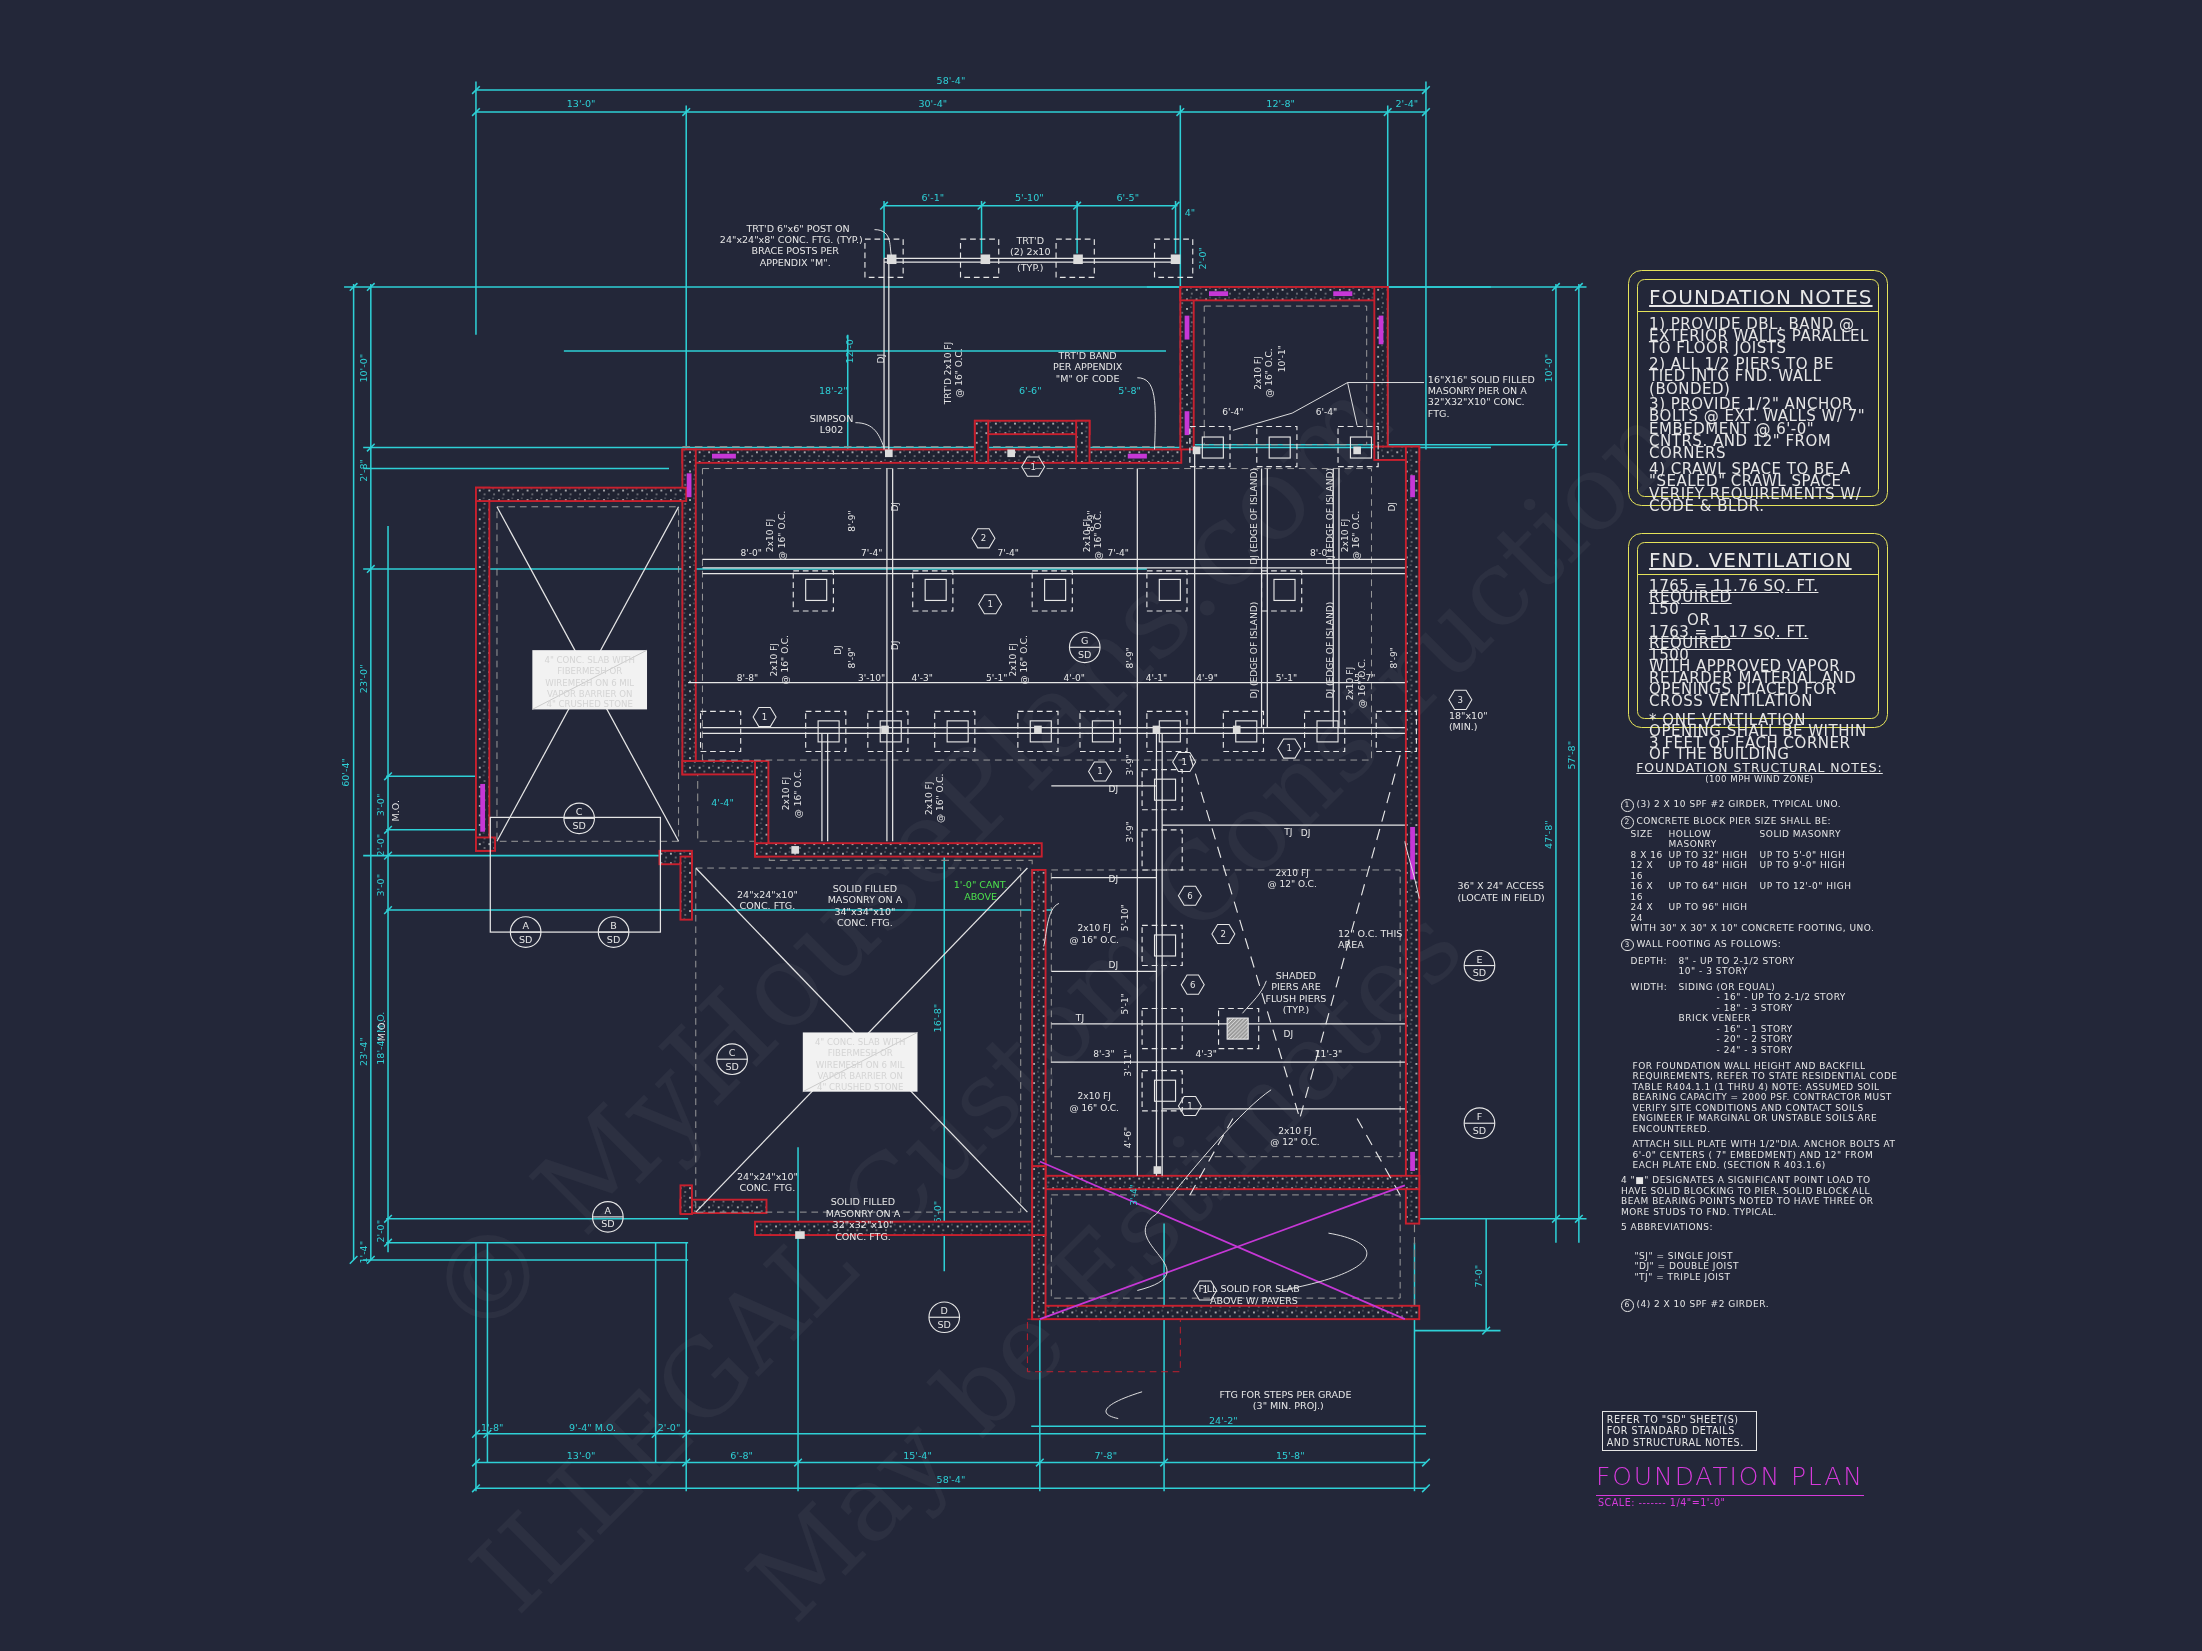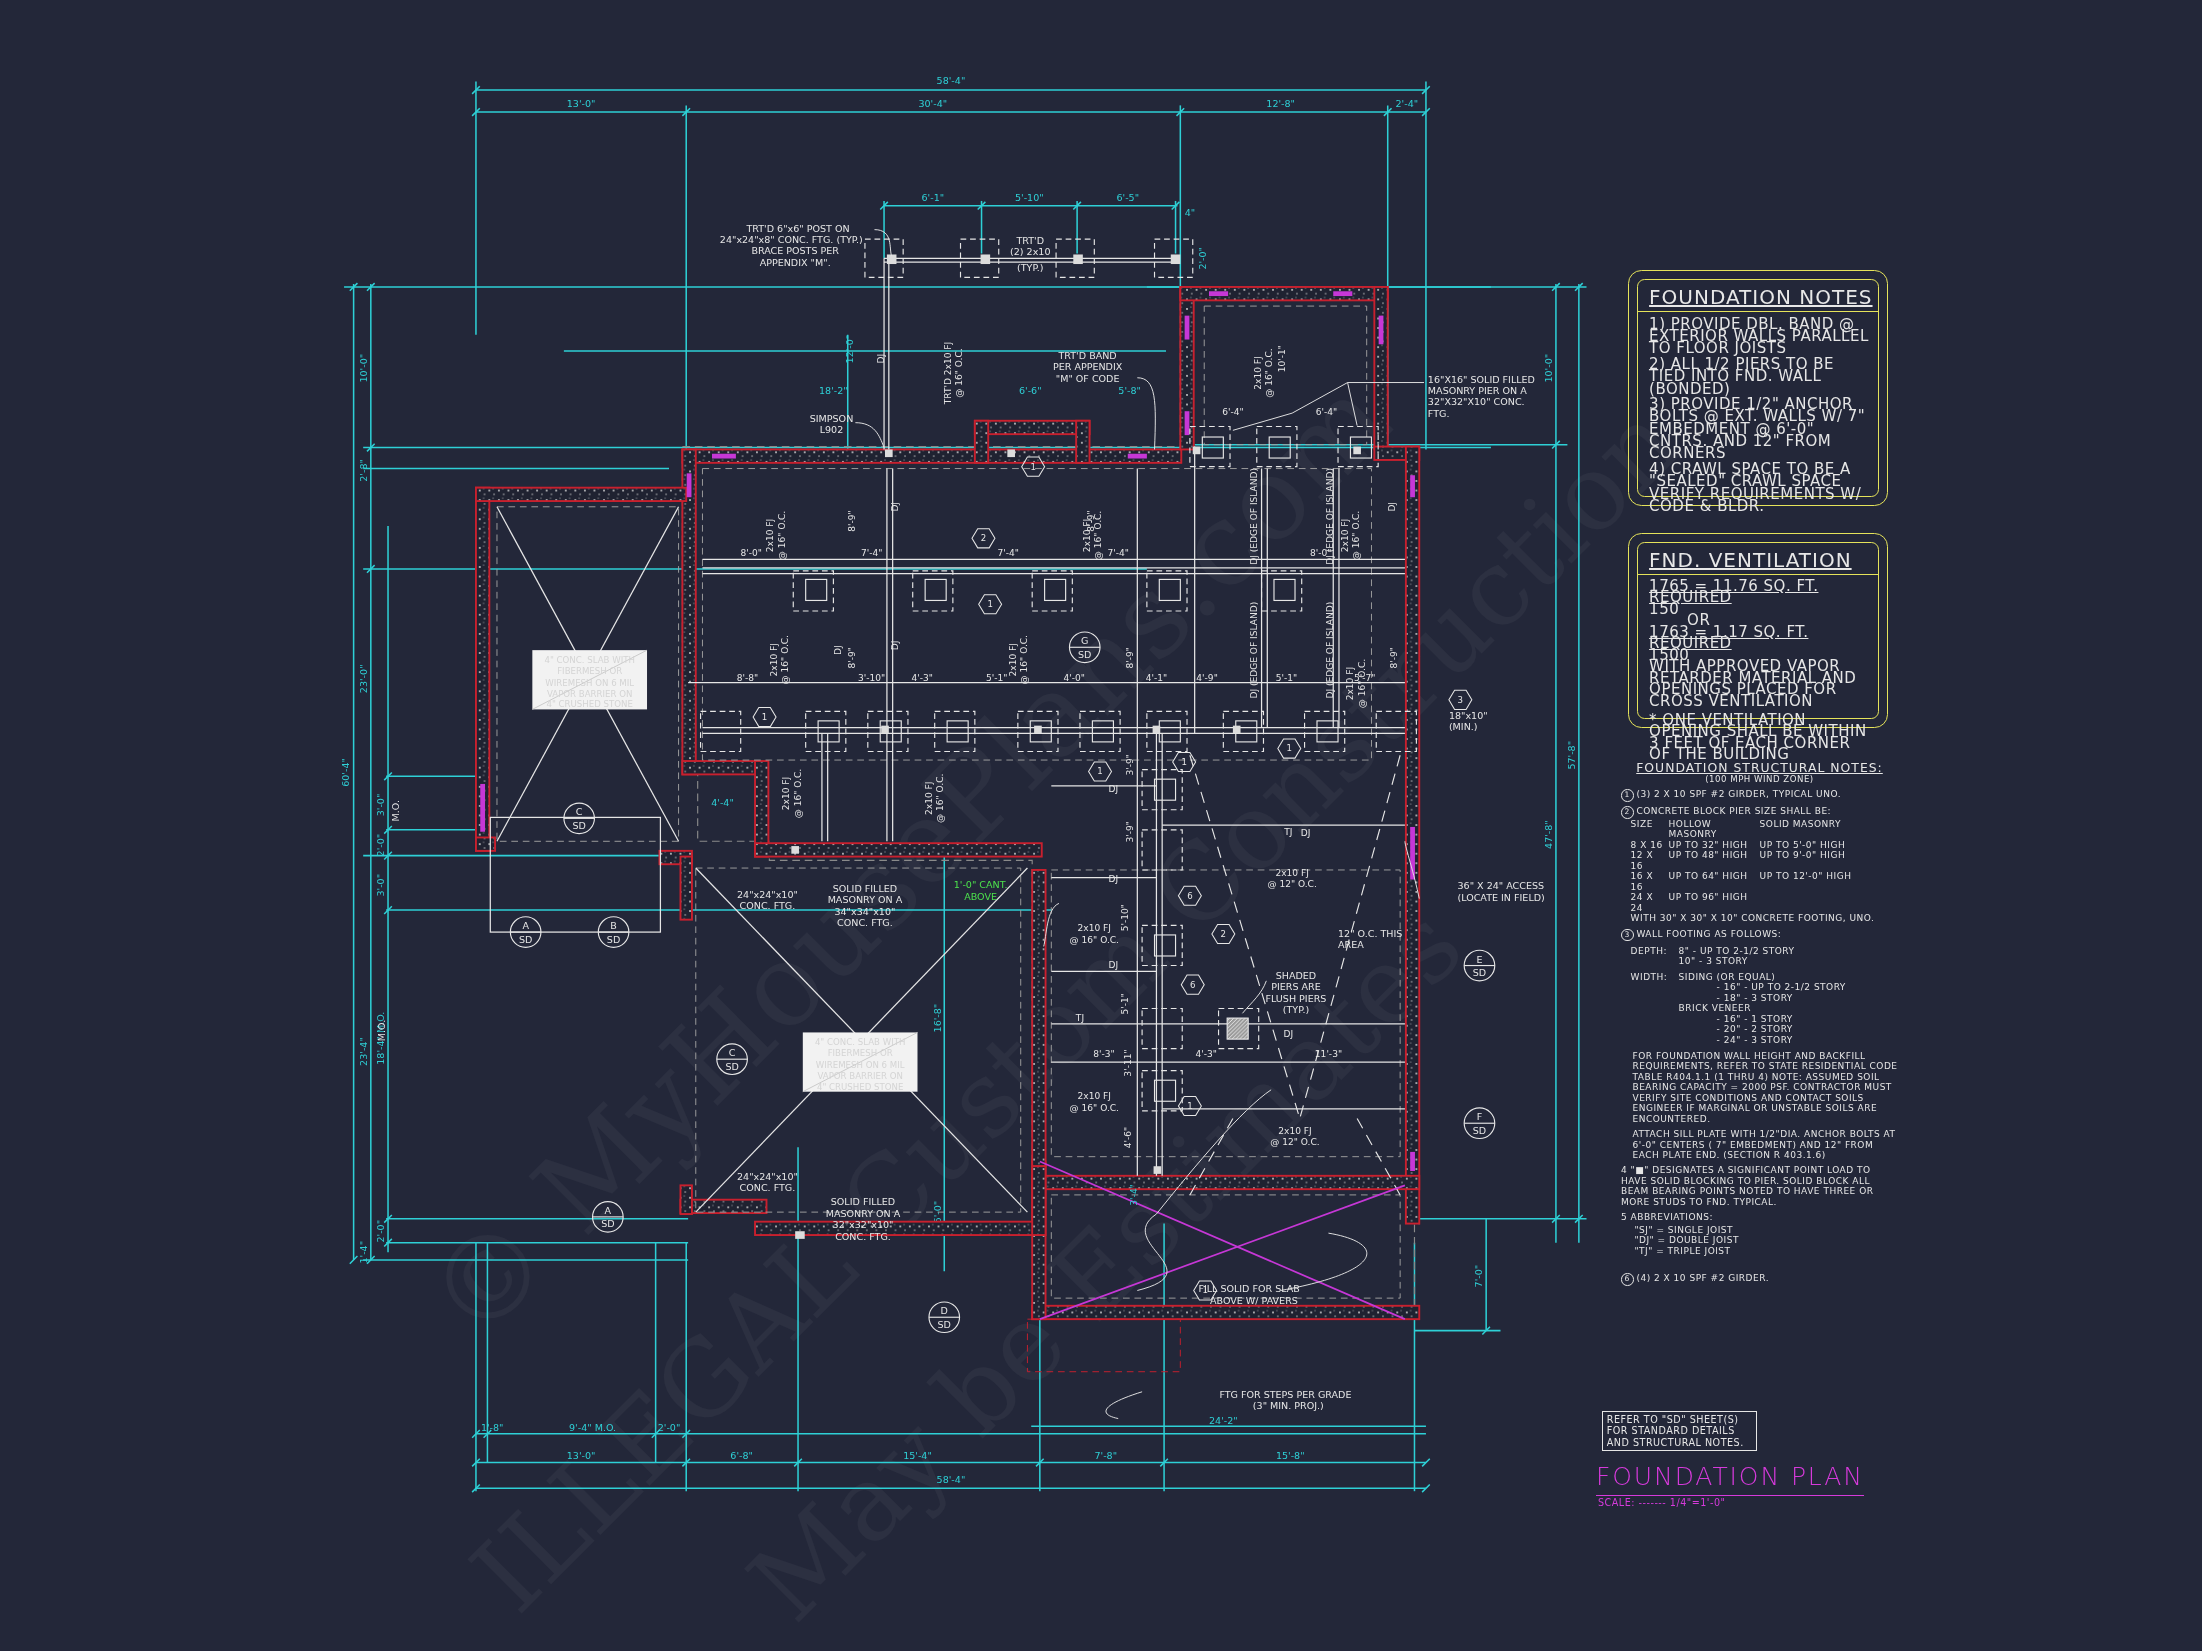--- a/index.html
+++ b/index.html
@@ -8,21 +8,21 @@
   svg.plan{position:absolute;left:0;top:0;}
   .cad{font-family:"DejaVu Sans",sans-serif;text-transform:uppercase;letter-spacing:0.5px;}
   .notes-box{position:absolute;border:1.9px solid #e5e35a;border-radius:13.4px;}
   .notes-inner{position:absolute;left:7.6px;top:7.6px;right:7.6px;bottom:7.6px;border:1.4px solid #e5e35a;border-radius:7.6px;}
   .notes-title{position:absolute;left:11.5px;top:5.7px;color:#e8e8e8;font-size:20px;text-decoration:underline;letter-spacing:1px;}
   .notes-rule{position:absolute;left:0;right:0;top:31px;border-top:1.4px solid #e5e35a;}
   .notes-body{position:absolute;left:11.5px;top:38px;right:9.6px;color:#e6e6e6;font-size:15px;line-height:12.4px;}
   .notes-body p{margin:0 0 2.9px 0;}
   .struct{position:absolute;left:1621px;top:763px;width:277px;color:#e6e6e6;font-size:9px;line-height:10.5px;}
   .struct .ttl{text-align:center;font-size:12.4px;text-decoration:underline;letter-spacing:1px;}
-  .struct .sub{text-align:center;font-size:8.6px;margin-bottom:5px;}
+  .struct .sub{text-align:center;font-size:8.6px;margin-bottom:15px;}
   .struct p{margin:0 0 4.8px 0;}
   .hex{display:inline-block;width:10.5px;height:10.5px;border:1px solid #e6e6e6;border-radius:50%;font-size:7.6px;line-height:10.5px;text-align:center;margin-right:2.9px;}
   .tbl{display:grid;grid-template-columns:38px 91px 105px;padding-left:9.6px;}
   .refer{position:absolute;left:1602px;top:1411px;width:145px;border:1.4px solid #e6e6e6;color:#e6e6e6;font-size:9.6px;line-height:11.5px;padding:1.9px 3.8px;}
   .ptitle{position:absolute;left:1596px;top:1459px;color:#d63adb;font-size:25px;letter-spacing:1.9px;font-weight:200;border-bottom:1.9px solid #d63adb;padding-bottom:0;line-height:36px;}
   .pscale{position:absolute;left:1598px;top:1497px;color:#d63adb;font-size:9.6px;}
   .wm{position:absolute;color:rgba(255,255,255,0.045);font-family:"DejaVu Serif",serif;font-size:115px;white-space:nowrap;transform-origin:left top;}
 </style>
 </head>
 <body>
@@ -785,21 +785,21 @@
       <span></span>
         <span style="padding-left:38px">- 16" - 1 STORY</span>
       <span></span>
         <span style="padding-left:38px">- 20" - 2 STORY</span>
       <span></span>
         <span style="padding-left:38px">- 24" - 3 STORY</span>
     </div>
     <p style="padding-left:11.5px;margin-top:5.7px">FOR FOUNDATION WALL HEIGHT AND BACKFILL REQUIREMENTS, REFER TO STATE RESIDENTIAL CODE TABLE R404.1.1 (1 THRU 4) NOTE: ASSUMED SOIL BEARING CAPACITY = 2000 PSF. CONTRACTOR MUST VERIFY SITE CONDITIONS AND CONTACT SOILS ENGINEER IF MARGINAL OR UNSTABLE SOILS ARE ENCOUNTERED.</p>
     <p style="padding-left:11.5px">ATTACH SILL PLATE WITH 1/2"dia. ANCHOR BOLTS AT 6'-0" CENTERS ( 7" EMBEDMENT) AND 12" FROM EACH PLATE END. (SECTION R 403.1.6)</p>
     <p>4 "■" DESIGNATES A SIGNIFICANT POINT LOAD TO HAVE SOLID BLOCKING TO PIER. SOLID BLOCK ALL BEAM BEARING POINTS NOTED TO HAVE THREE OR MORE STUDS TO FND. TYPICAL.</p>
-    <p style="margin-bottom:2px">5 ABBREVIATIONS:</p>
+    <p style="margin-bottom:18px">5 ABBREVIATIONS:</p>
     <div style="padding-left:13.4px">
       <div>"SJ" = SINGLE JOIST</div>
       <div>"DJ" = DOUBLE JOIST</div>
       <div>"TJ" = TRIPLE JOIST</div>
     </div>
     <p style="margin-top:17px"><span class="hex">6</span><span>(4) 2 x 10 SPF #2 GIRDER.</span></p>
   </div>
 
   <div class="refer cad">REFER TO "SD" SHEET(S) FOR STANDARD DETAILS AND STRUCTURAL NOTES.</div>
 

